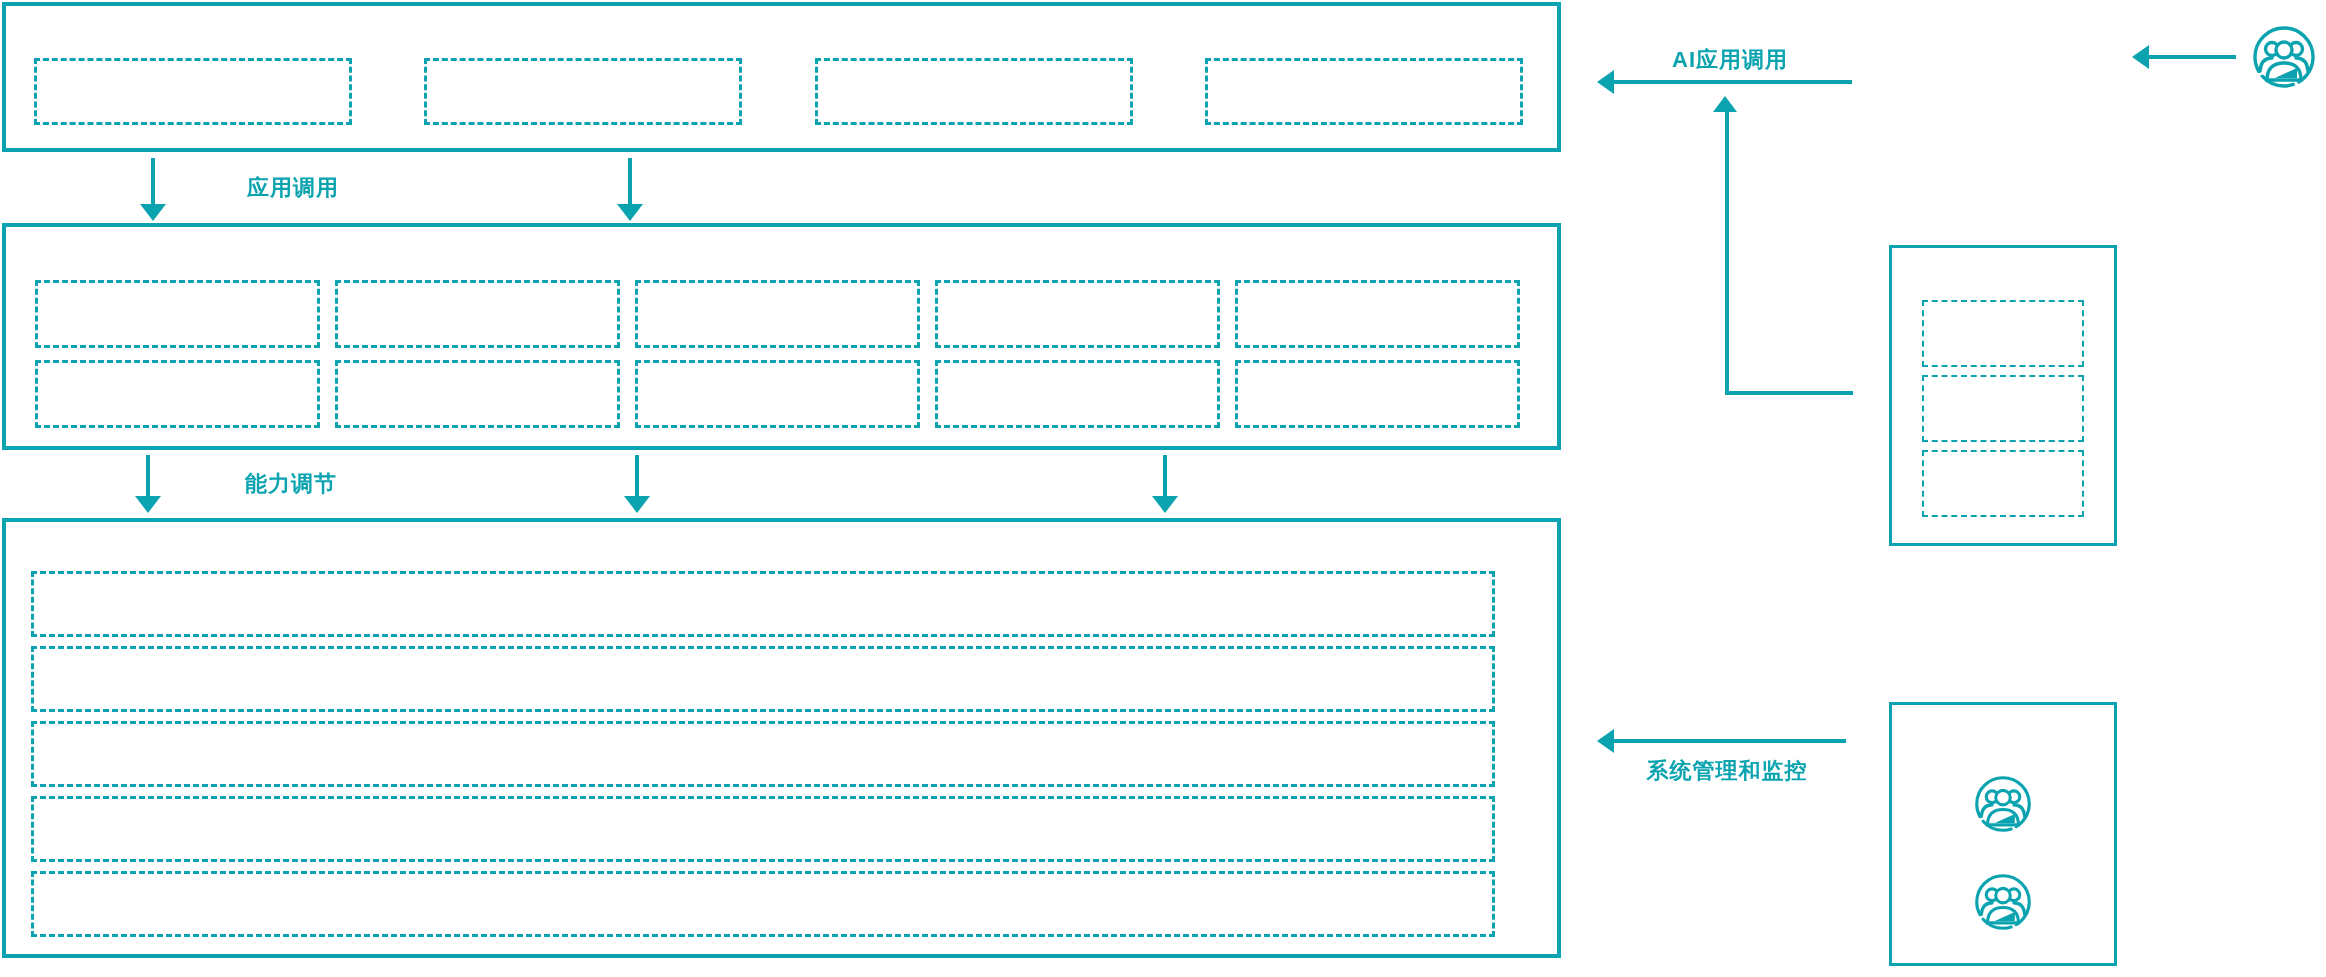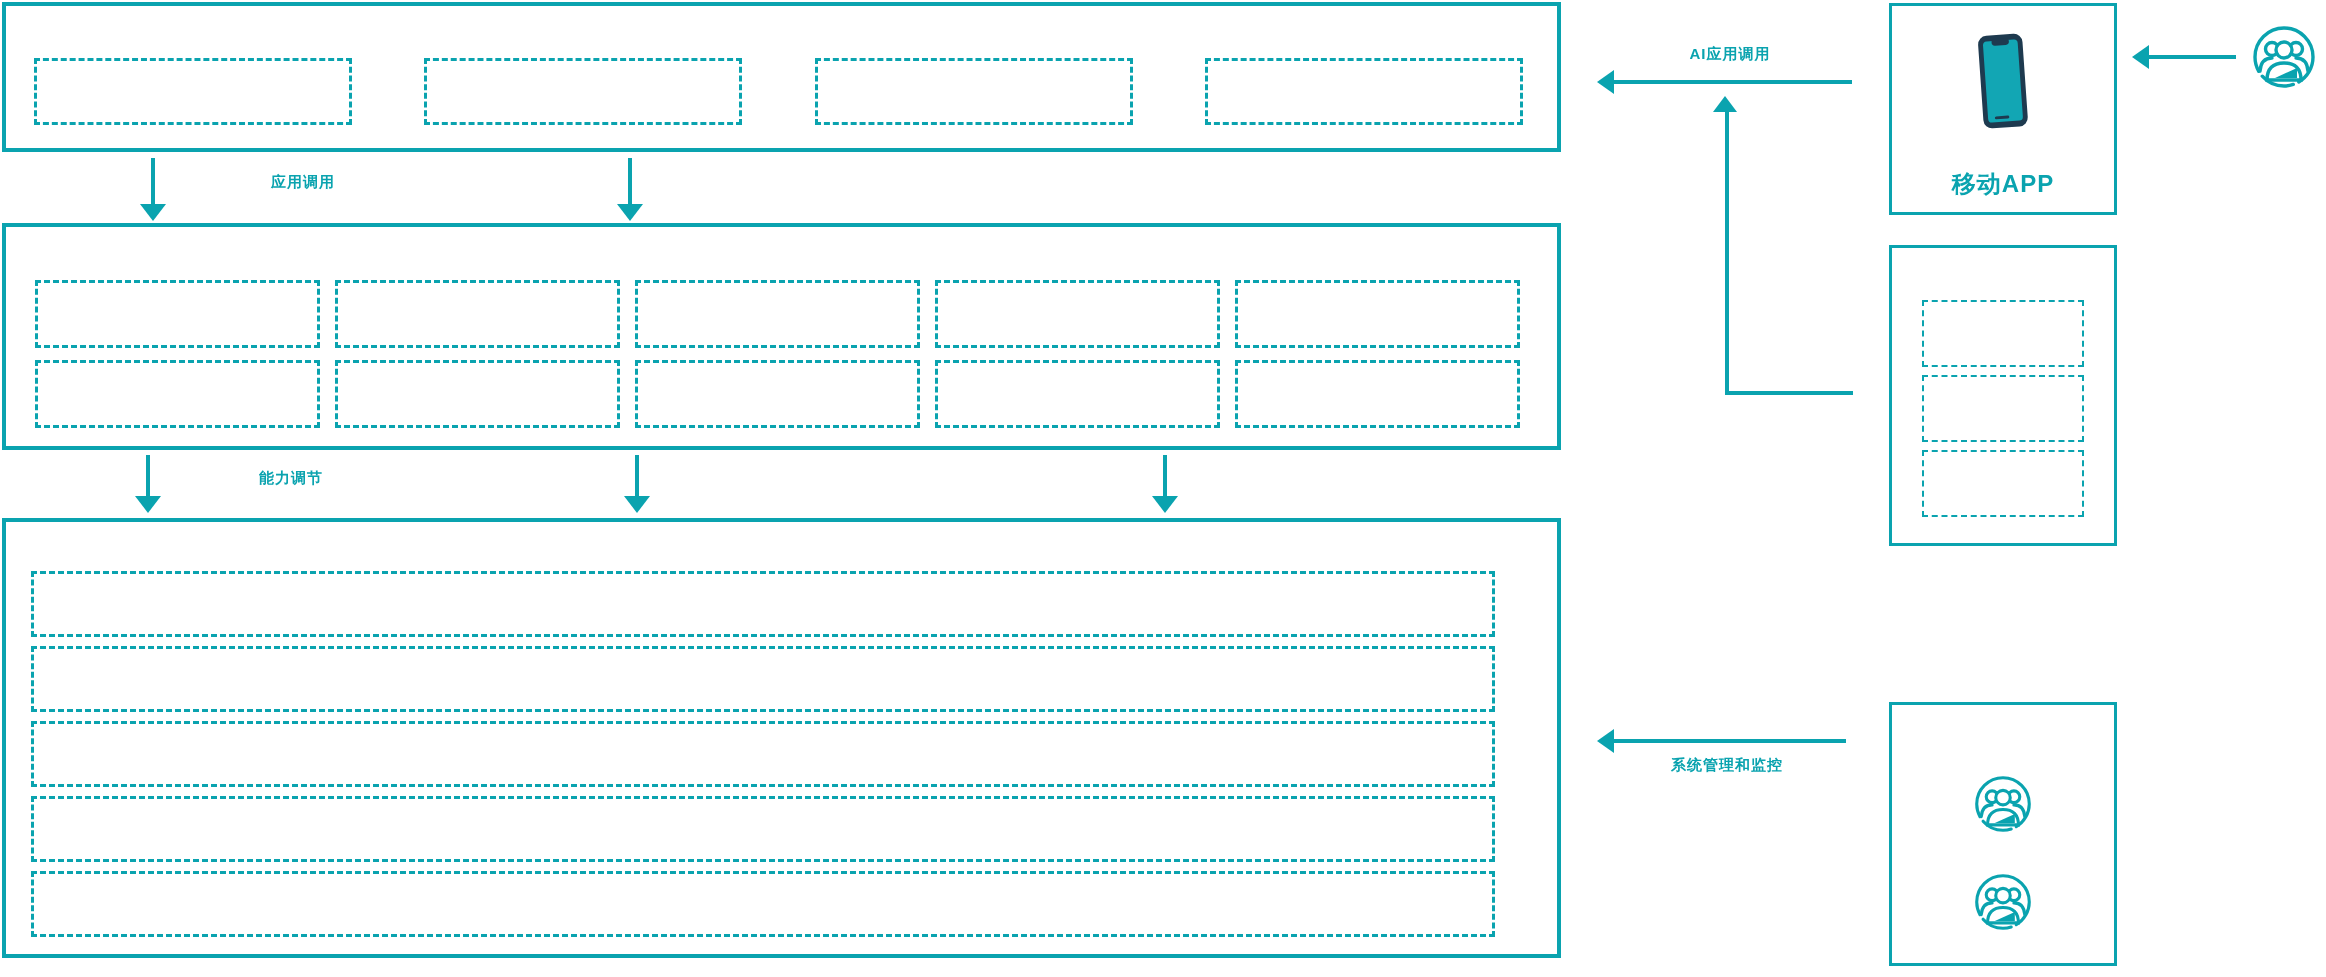--- a/index.html
+++ b/index.html
@@ -21,21 +21,21 @@
   
   .ph{border:3px dashed var(--teal);box-sizing:border-box;background:var(--background);}
   .phs-a{position:absolute;left:28px;top:52px;width:1489px;display:flex;justify-content:space-between;}
   .phs-a .ph{width:318px;height:67px;}
   .phs-b{position:absolute;left:29px;top:53px;display:grid;grid-template-columns:repeat(5,285px);column-gap:15px;row-gap:12px;}
   .phs-b .ph{height:68px;}
   .phs-c{position:absolute;left:25px;top:49px;width:1464px;display:flex;flex-direction:column;gap:9px;}
   .phs-c .ph{height:66px;}
 
   
-  .flow-label{position:absolute;color:var(--teal);font-size:15px;font-weight:700;letter-spacing:1px;text-align:center;white-space:nowrap;}
+  .flow-label{position:absolute;color:var(--teal);font-size:22px;font-weight:700;letter-spacing:1px;text-align:center;white-space:nowrap;}
 
   
   .vline{position:absolute;width:4px;background:var(--teal);}
   .hline{position:absolute;height:4px;background:var(--teal);}
   .tri-down{position:absolute;width:0;height:0;border-left:13px solid transparent;border-right:13px solid transparent;border-top:17px solid var(--teal);}
   .tri-up{position:absolute;width:0;height:0;border-left:12px solid transparent;border-right:12px solid transparent;border-bottom:16px solid var(--teal);}
   .tri-left{position:absolute;width:0;height:0;border-top:12px solid transparent;border-bottom:12px solid transparent;border-right:17px solid var(--teal);}
 
   
   .rbox{position:absolute;border:3px solid var(--teal);box-sizing:content-box;background:var(--background);}
@@ -64,21 +64,21 @@
     <div class="ph"></div>
         <div class="ph"></div>
         <div class="ph"></div>
       </div>
   </div>
 
   <div class="vline" style="left:151px;top:158px;height:46px;"></div>
   <div class="tri-down" style="left:140px;top:204px;"></div>
   <div class="vline" style="left:628px;top:158px;height:46px;"></div>
   <div class="tri-down" style="left:617px;top:204px;"></div>
-  <div class="flow-label" style="left:244px;top:173px;width:118px;">应用调用</div>
+  <div class="flow-label" style="left:234px;top:173px;width:118px;">应用调用</div>
 
   <div class="sec sec-b">
     <div class="phs-b">
       <div class="ph"></div>
     <div class="ph"></div>
         <div class="ph"></div>
         <div class="ph"></div>
         <div class="ph"></div>
         <div class="ph"></div>
         <div class="ph"></div>
@@ -106,33 +106,20 @@
       </div>
   </div>
 
   <div class="flow-label" style="left:1650px;top:45px;width:160px;">AI应用调用</div>
   <div class="tri-left" style="left:1597px;top:70px;"></div>
   <div class="hline" style="left:1613px;top:80px;width:239px;"></div>
   <div class="tri-up" style="left:1713px;top:96px;"></div>
   <div class="vline" style="left:1725px;top:112px;height:281px;"></div>
   <div class="hline" style="left:1725px;top:391px;width:128px;"></div>
 
-  <div class="rbox mobile-box">
-    <div class="phone-wrap">
-      <svg width="58" height="104" viewBox="0 0 60 104">
-        <g transform="rotate(-4 30 52)">
-          <rect x="7" y="3" width="46" height="96" rx="9" fill="var(--navy)"></rect>
-          <rect x="12" y="9" width="36" height="84" rx="4" fill="var(--screen-teal)"></rect>
-          <rect x="21" y="7" width="18" height="7" rx="3.5" fill="var(--navy)"></rect>
-          <rect x="19" y="87" width="15" height="3" rx="1.5" fill="var(--navy)"></rect>
-        </g>
-      </svg>
-    </div>
-    <div class="mobile-label">移动APP</div>
-  </div>
 
   <div class="tri-left" style="left:2132px;top:45px;"></div>
   <div class="hline" style="left:2148px;top:55px;width:88px;"></div>
 
   <div class="users-top">
     <svg width="64" height="64" viewBox="0 0 64 64" fill="none" stroke="var(--teal)" stroke-width="3.4" stroke-linecap="round">
       <circle cx="32" cy="32" r="29" stroke-dasharray="30 6 34 6 200"></circle>
       <circle cx="20" cy="24" r="6.5"></circle>
       <circle cx="44" cy="24" r="6.5"></circle>
       <path d="M8 46 Q9 33 20 33"></path>

